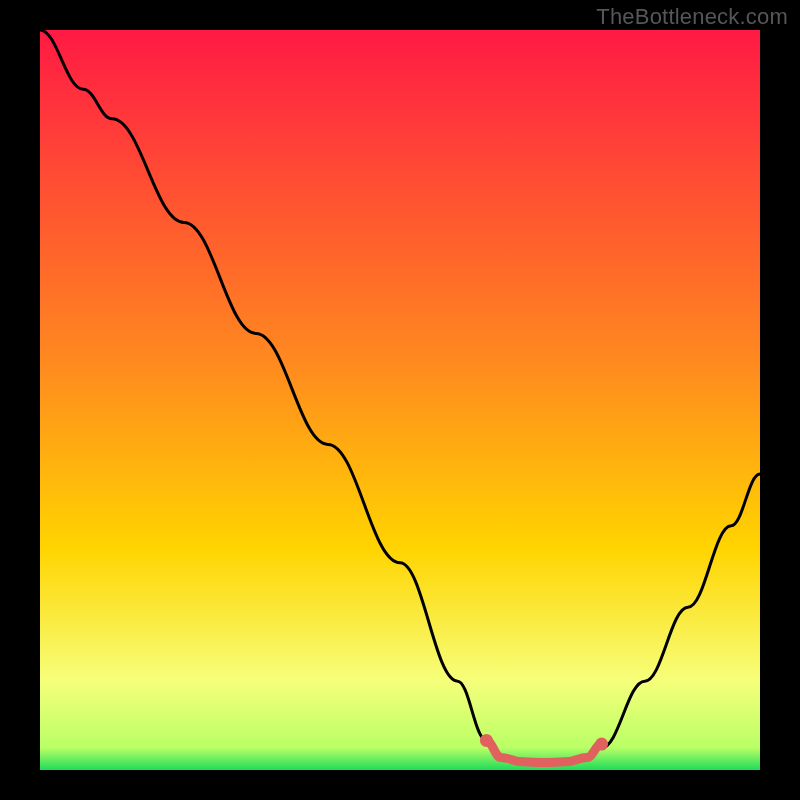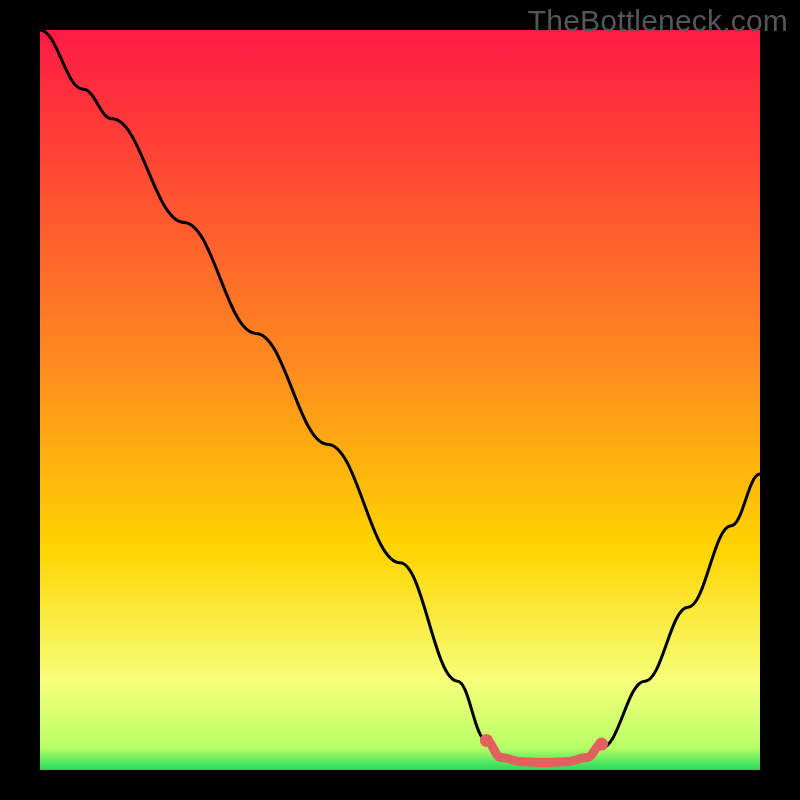--- a/index.html
+++ b/index.html
@@ -13,21 +13,21 @@
   .stage {
     position: relative;
     width: 800px;
     height: 800px;
   }
   .watermark {
     position: absolute;
     top: 4px;
     right: 12px;
     font-family: Arial, Helvetica, sans-serif;
-    font-size: 30px;
+    font-size: 22px;
     color: #54575a;
     letter-spacing: 0.2px;
     font-weight: 500;
     user-select: none;
   }
   svg {
     display: block;
   }
 </style>
 </head>

